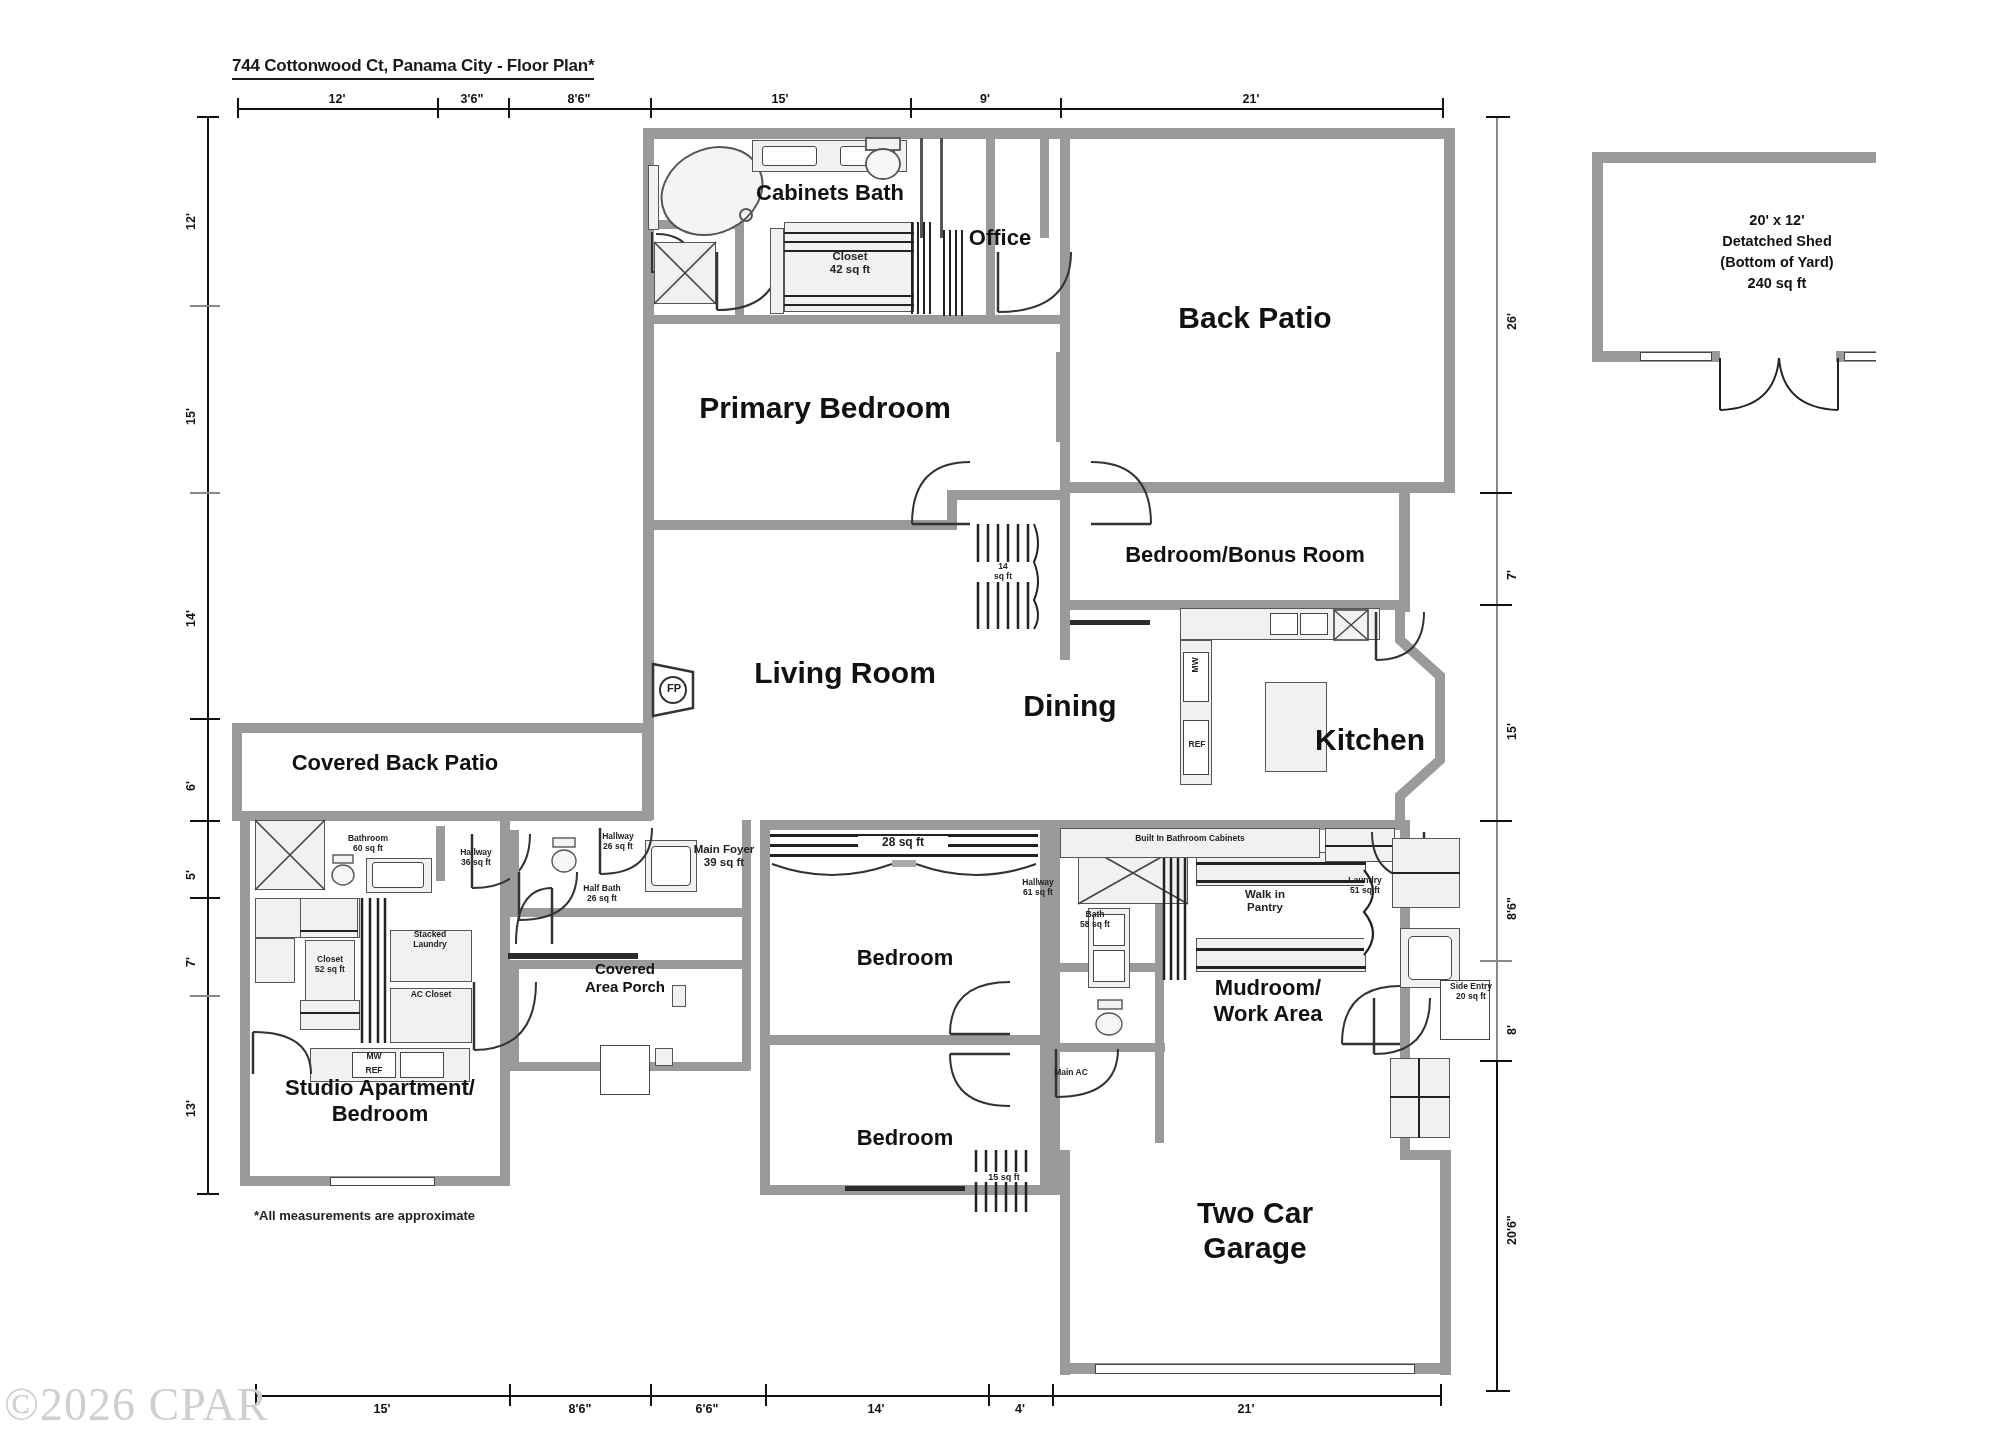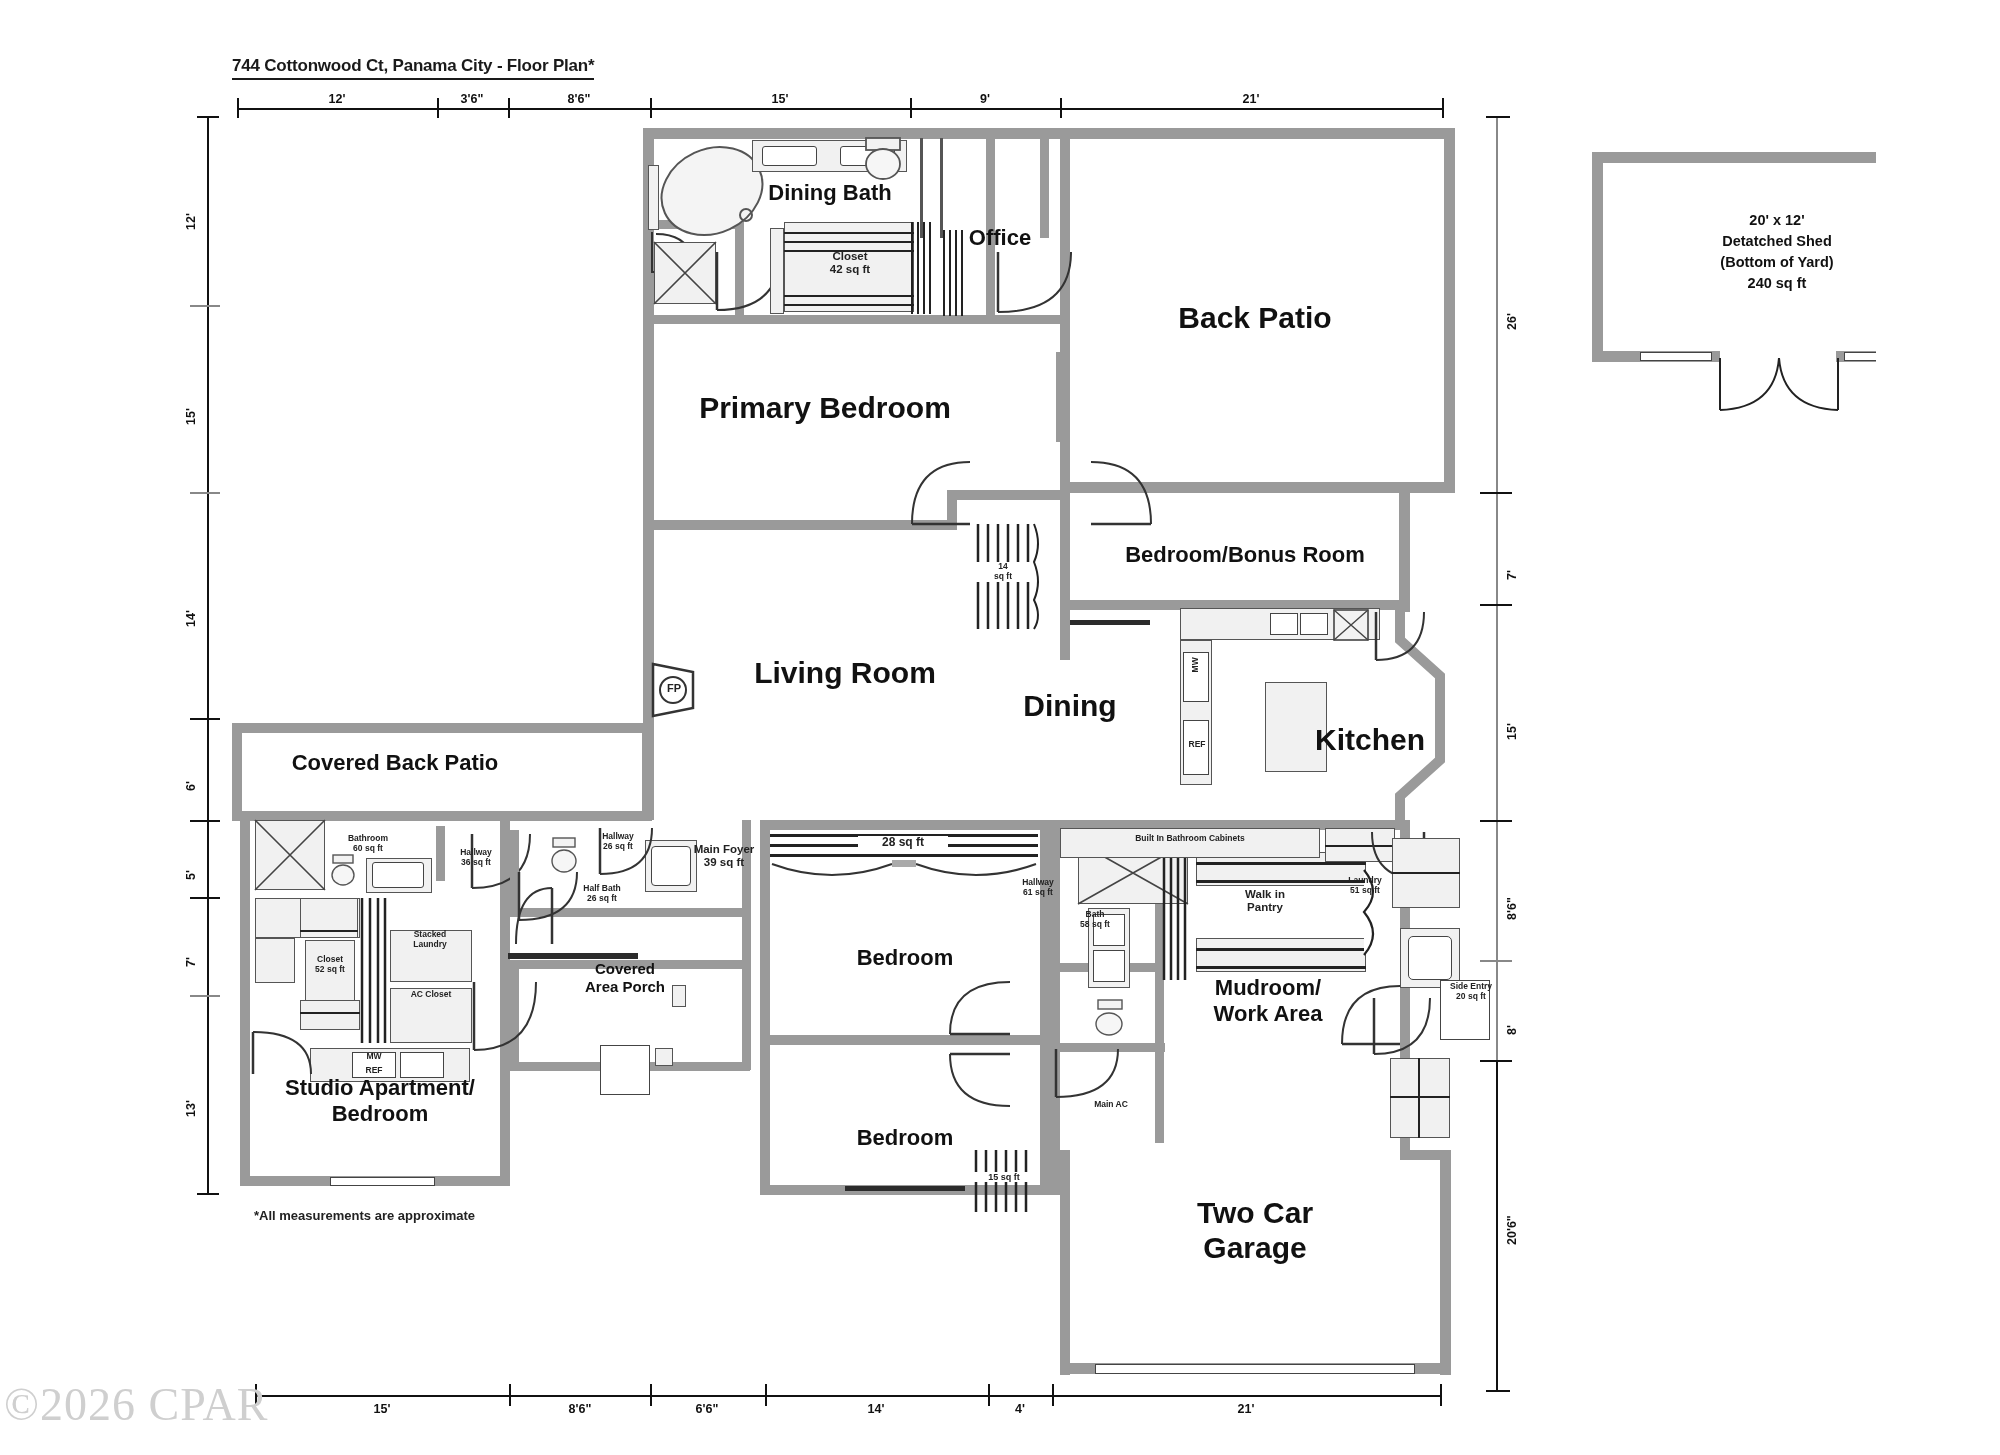--- a/index.html
+++ b/index.html
@@ -438,21 +438,21 @@
   <div class="abs white" style="left:1440px; top:980px; width:50px; height:60px;"></div>
   <div class="abs fill" style="left:1390px; top:1058px; width:60px; height:80px;"></div>
   <div class="abs thin" style="left:1390px; top:1096px; width:60px; height:2px;"></div>
   <div class="abs thin" style="left:1418px; top:1058px; width:2px; height:80px;"></div>
   <svg class="abs" style="left:1336px; top:980px;" width="70" height="70">
     <path d="M64 64 L6 64" stroke="#333" stroke-width="2.5" fill="none"></path>
     <path d="M6 64 Q 6 6 64 6" stroke="#333" stroke-width="2" fill="none"></path>
   </svg>
 
   <div class="abs room-lg" style="left:660px; top:390px; width:330px;">Primary Bedroom</div>
-  <div class="abs room-md" style="left:740px; top:180px; width:180px;">Dining Bath</div>
+  <div class="abs room-md" style="left:740px; top:180px; width:180px;">Cabinets Bath</div>
   <div class="abs room-xs" style="left:795px; top:250px; width:110px;">Closet
 42 sq ft</div>
   <div class="abs room-md" style="left:940px; top:225px; width:120px;">Office</div>
   <div class="abs room-lg" style="left:1100px; top:300px; width:310px;">Back Patio</div>
   <div class="abs room-md" style="left:1080px; top:542px; width:330px;">Bedroom/Bonus Room</div>
   <div class="abs room-lg" style="left:700px; top:655px; width:290px;">Living Room</div>
   <div class="abs room-lg" style="left:960px; top:688px; width:220px;">Dining</div>
   <div class="abs room-lg" style="left:1280px; top:722px; width:180px;">Kitchen</div>
   <div class="abs room-md" style="left:255px; top:750px; width:280px;">Covered Back Patio</div>
   <div class="abs room-md" style="left:255px; top:1075px; width:250px;">Studio Apartment/
@@ -484,20 +484,20 @@
 58 sq ft</div>
   <div class="abs room-xs" style="left:1200px; top:888px; width:130px;">Walk in
 Pantry</div>
   <div class="abs room-xxs" style="left:1090px; top:834px; width:200px;">Built In Bathroom Cabinets</div>
   <div class="abs room-xxs" style="left:1322px; top:876px; width:86px;">Laundry
 51 sq ft</div>
   <div class="abs room-xxs" style="left:1438px; top:982px; width:66px;">Side Entry
 20 sq ft</div>
   <div class="abs room-md" style="left:1168px; top:975px; width:200px;">Mudroom/
 Work Area</div>
-  <div class="abs room-xxs" style="left:1068px; top:1068px; width:86px;margin-top:32px;">Main AC</div>
+  <div class="abs room-xxs" style="left:1028px; top:1068px; width:86px;">Main AC</div>
   <div class="abs room-lg" style="left:1110px; top:1195px; width:290px;">Two Car
 Garage</div>
 
   <div class="abs disclaimer" style="left:254px; top:1208px;">*All measurements are approximate</div>
   <div class="abs watermark" style="left:4px; top:1378px;">©2026 CPAR</div>
 
 </div>
 
 </body></html>

